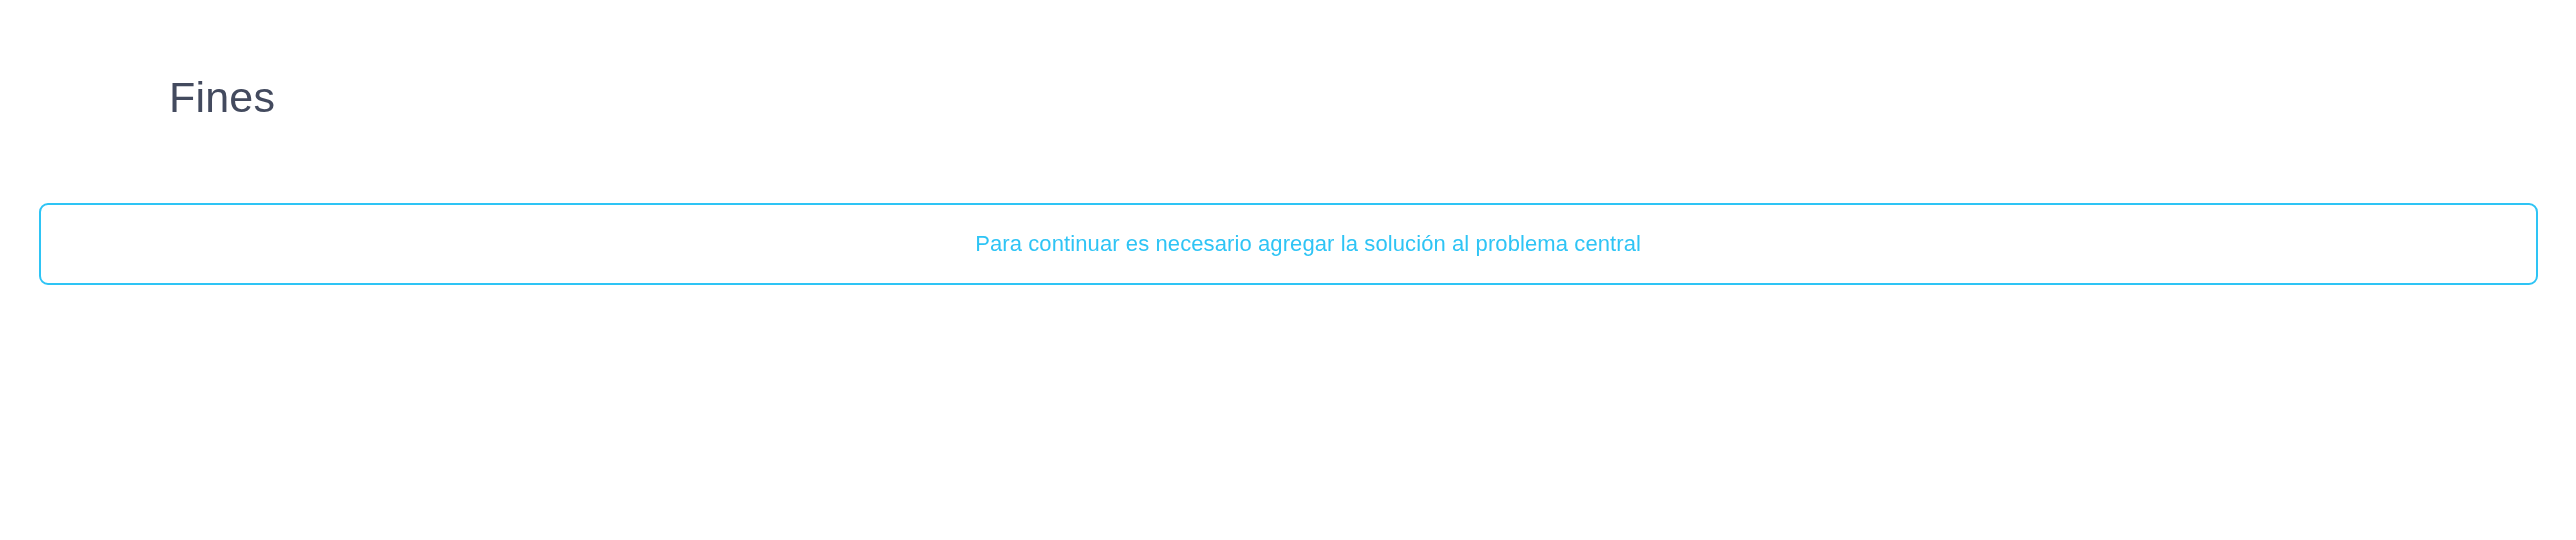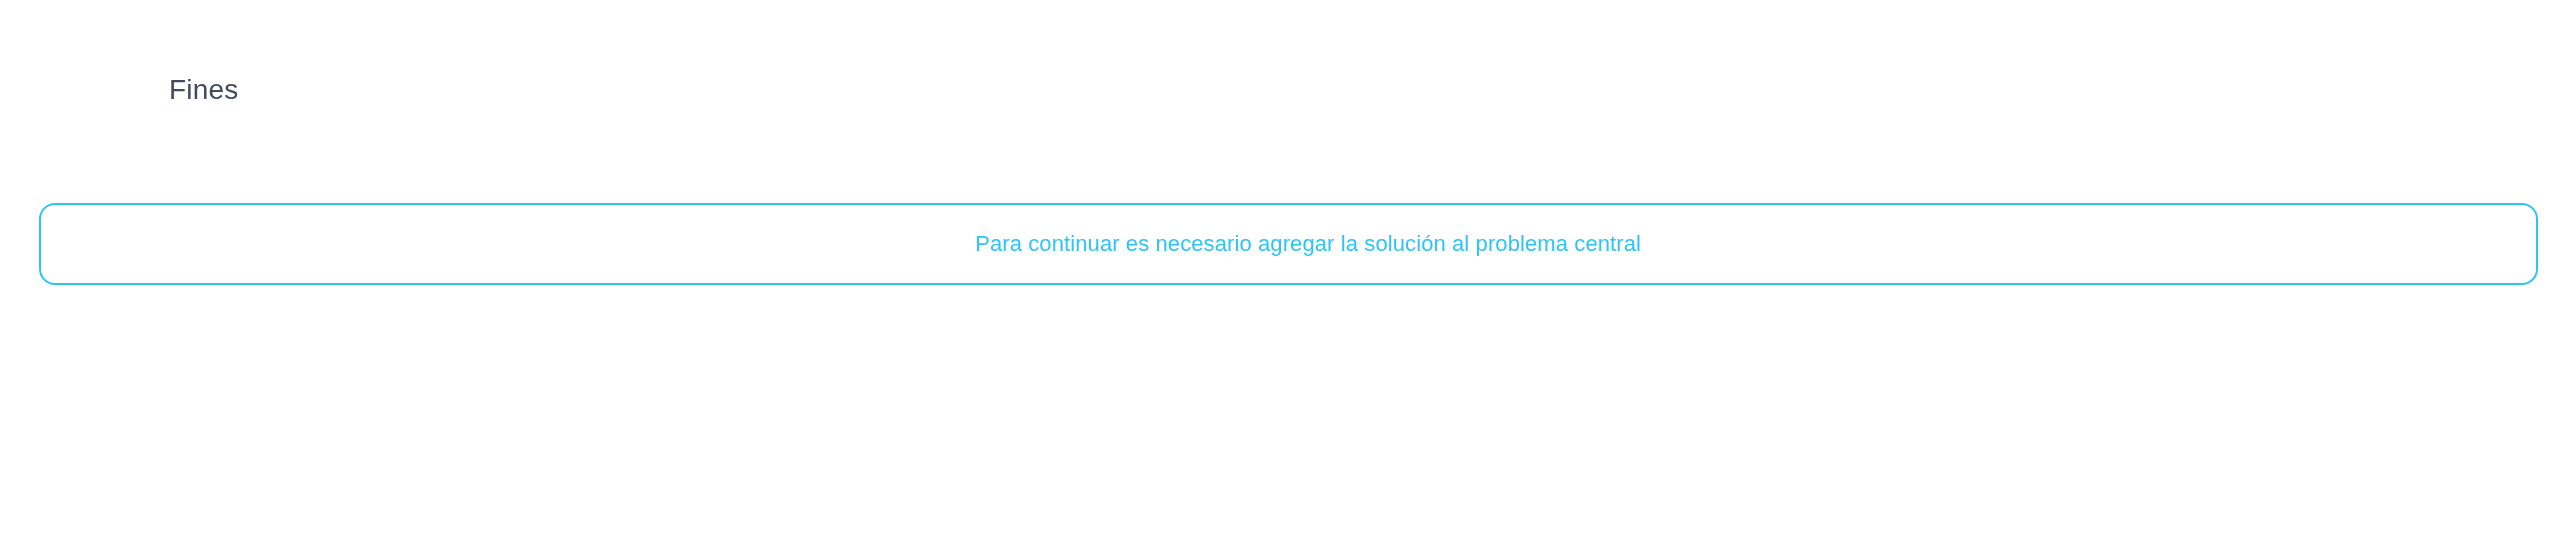--- a/index.html
+++ b/index.html
@@ -23,38 +23,38 @@
     background: #ffffff;
   }
 
   
   .heading-fines {
     position: absolute;
     left: 169px;
     top: 76px;
     margin: 0;
     font-family: "Liberation Sans", sans-serif;
-    font-size: 28px;
+    font-size: 43px;
     font-weight: 400;
     line-height: 1;
     letter-spacing: 0.2px;
     color: #434a5e;
     white-space: nowrap;
   }
 
   
   .notice-box {
     position: absolute;
     left: 39px;
     top: 203px;
     width: 2499px;
     height: 82px;
     box-sizing: border-box;
     border: 2.8px solid #2ec4f5;
-    border-radius: 16px;
+    border-radius: 9px;
     background: #ffffff;
     display: flex;
     align-items: center;
     justify-content: center;
     padding-left: 41px;
   }
 
   .notice-text {
     font-family: "Liberation Sans", sans-serif;
     font-size: 22px;

